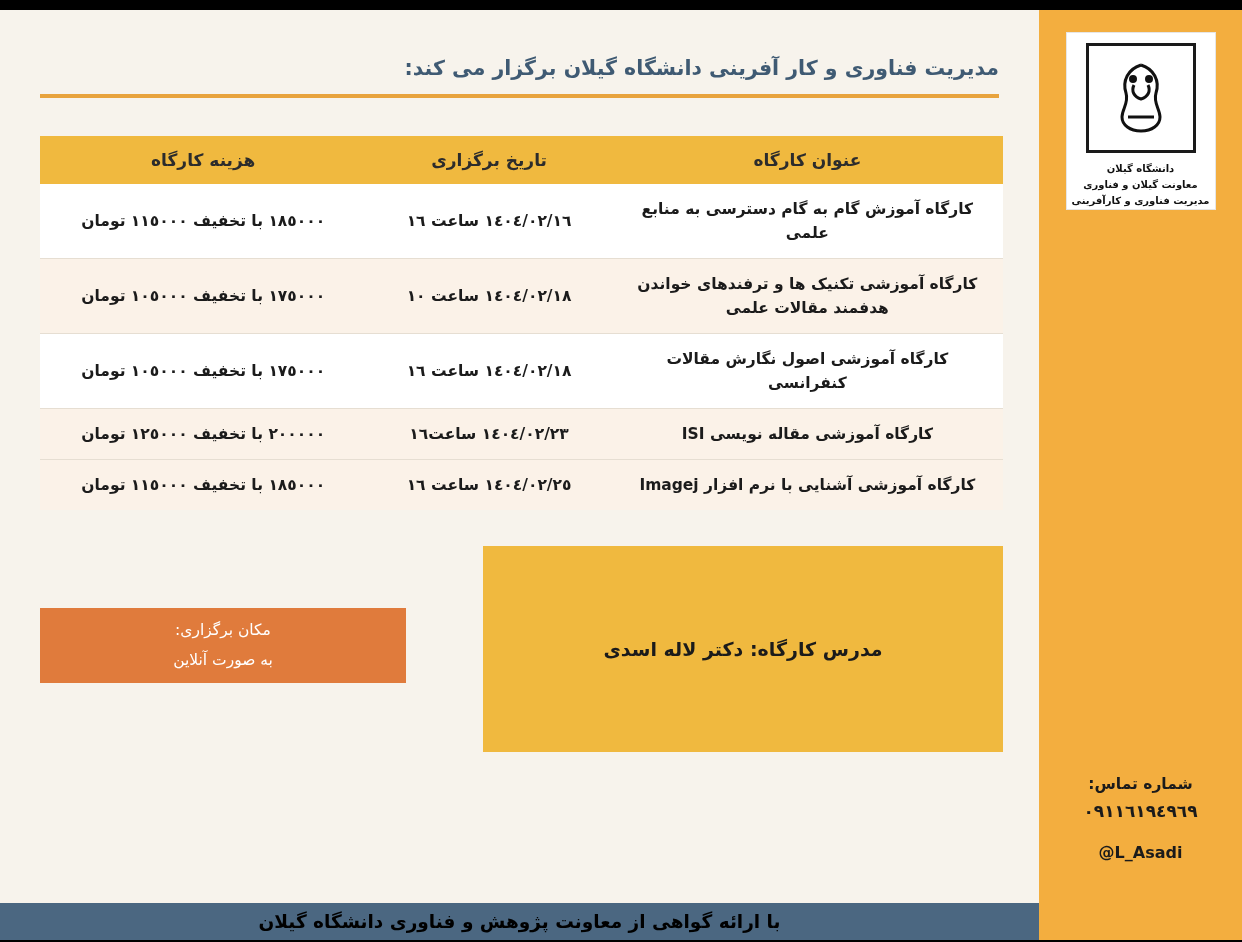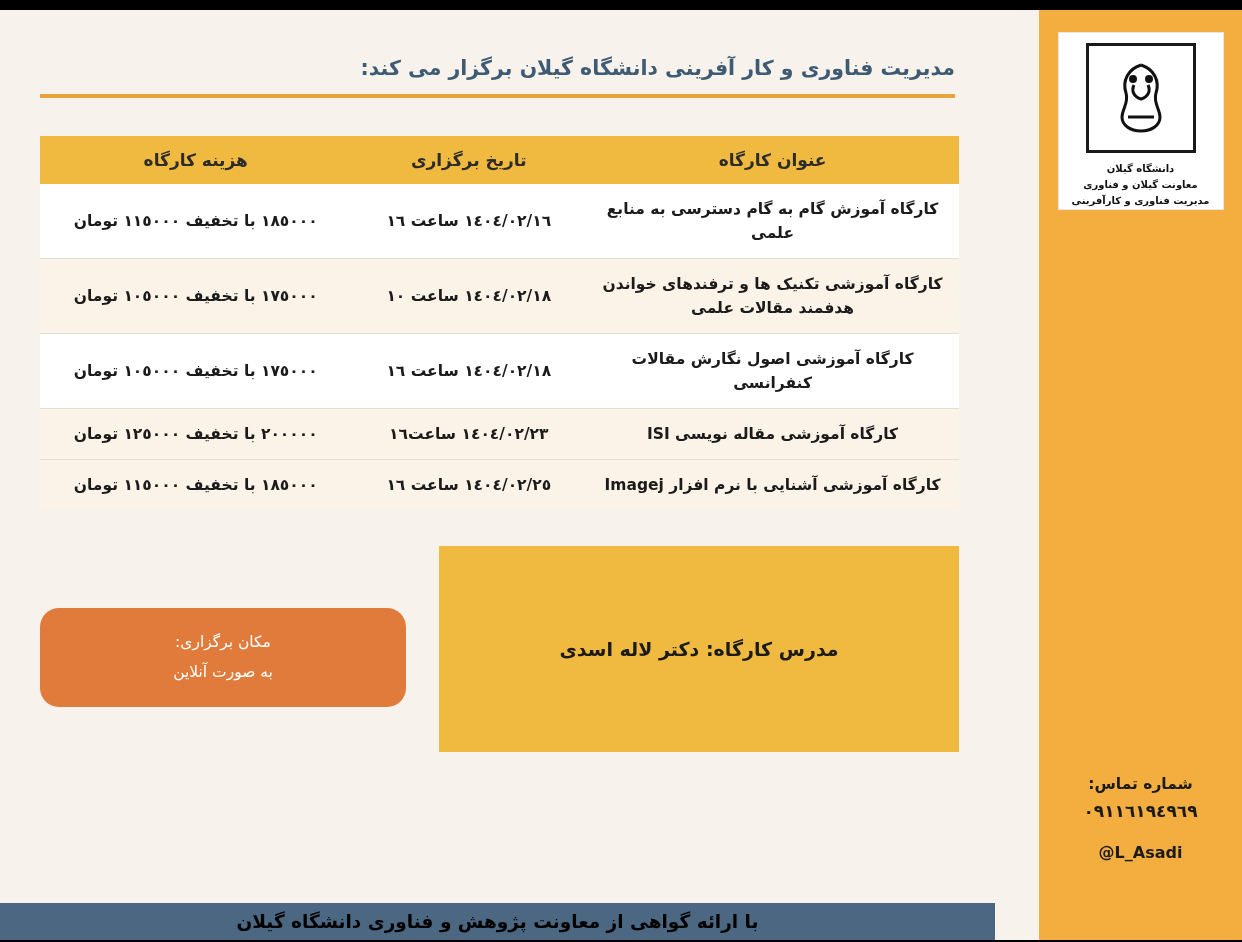--- a/index.html
+++ b/index.html
@@ -16,21 +16,20 @@
     position: relative;
     width: 1242px;
     height: 942px;
     background: #f7f3ec;
     box-sizing: border-box;
     border-top: 10px solid #000;
     border-bottom: 2px solid #000;
     overflow: hidden;
     display: flex;
     flex-direction: row-reverse;
-    gap: 44px;
   }
   
   .main {
     flex: 1 1 auto;
     display: flex;
     flex-direction: column;
     background: #f7f3ec;
     padding: 0;
     position: relative;
   }
@@ -106,26 +105,25 @@
     display: flex;
     align-items: center;
     justify-content: center;
     text-align: center;
   }
   .venue-box {
     background: #e07b3c;
     color: #ffffff;
     width: 366px;
     margin-top: 62px;
-    padding: 20px 20px;
+    padding: 8px 20px;
     font-size: 15.5px;
     line-height: 1.9;
     text-align: center;
     box-sizing: border-box;
-    border-radius: 19px;
   }
   .footer {
     margin-top: auto;
     background: #4b6781;
     color: #000000;
     font-size: 18.5px;
     font-weight: bold;
     text-align: center;
     padding: 8px 10px;
   }
@@ -134,21 +132,21 @@
     width: 203px;
     flex: 0 0 203px;
     background: #f3ae3f;
     position: relative;
     display: flex;
     flex-direction: column;
     align-items: center;
   }
   .logo-box {
     margin-top: 22px;
-    width: 166px;
+    width: 150px;
     height: 178px;
     background: #ffffff;
     border: 1px solid #e6e6e6;
     display: flex;
     flex-direction: column;
     align-items: center;
     justify-content: flex-start;
     padding-top: 6px;
     box-sizing: border-box;
   }

